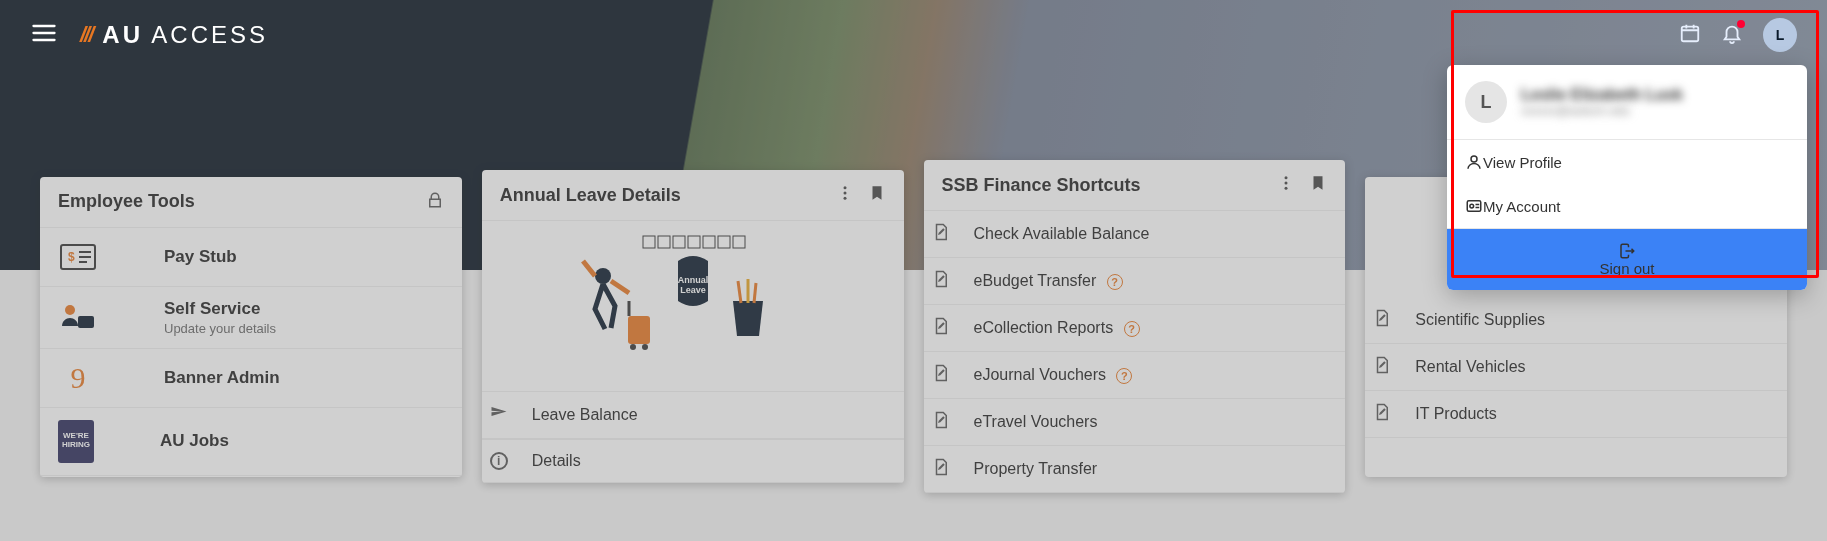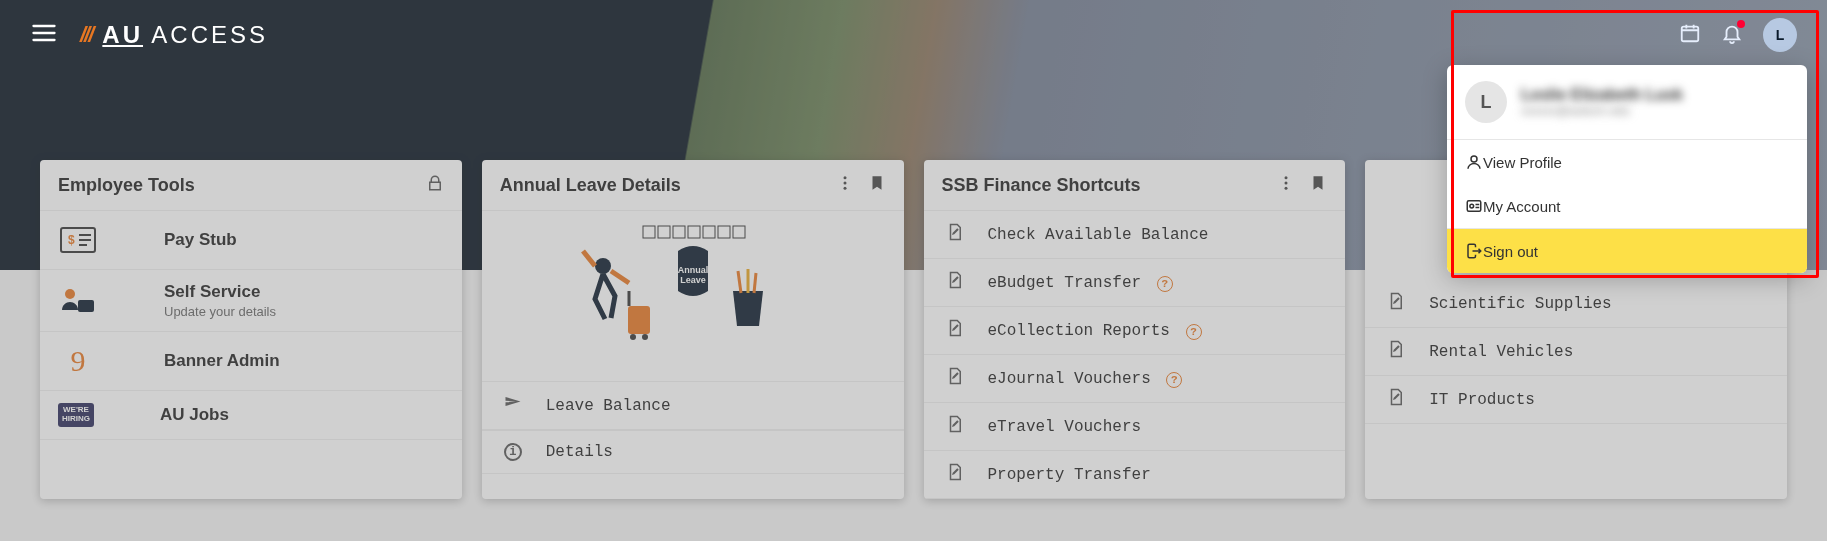--- a/index.html
+++ b/index.html
@@ -35,40 +35,41 @@
     justify-content: space-between;
     padding: 0 30px;
     z-index: 5;
     color: #fff;
   }
   .topbar-left { display:flex; align-items:center; gap:22px; }
   .hamburger-icon svg { width:28px; height:28px; fill:#fff; }
   .brand { display:flex; align-items:center; gap:10px; }
   .brand-slashes { color:#e87722; font-weight:900; font-size:22px; letter-spacing:-2px; font-style: italic; }
   .brand-text { font-size:24px; letter-spacing:3px; font-weight:300; }
-  .brand-text b { font-weight:700;text-decoration:underline; }
+  .brand-text b { font-weight:700; }
 
   .topbar-right { display:flex; align-items:center; gap:20px; }
   .top-icon svg { width:22px; height:22px; fill:none; stroke:#e6eefc; stroke-width:2; }
   .notif-wrap { position:relative; }
   .notif-dot { position:absolute; top:-2px; right:-2px; width:8px; height:8px; background:#ff0033; border-radius:50%; }
   .avatar-small {
     width:34px; height:34px; border-radius:50%;
     background:#b7c9e2; color:#0a1a2b; font-weight:600; font-size:14px;
     display:flex; align-items:center; justify-content:center;
   }
 
   
   .cards {
     position:absolute;
     top:160px;
     left:40px; right:40px;
     display:flex;
     gap:20px;
     z-index:3;
+    align-items:center;
   }
   .card {
     flex:1 1 0;
     background:#fff;
     border-radius:4px;
     box-shadow:0 2px 10px rgba(0,0,0,0.25);
     min-height:300px;
     display:flex;
     flex-direction:column;
     overflow:hidden;
@@ -95,42 +96,42 @@
     cursor:pointer;
   }
   .tool-icon {
     width:40px; height:34px; display:flex; align-items:center; justify-content:center;
     font-size:20px;
   }
   .tool-icon.pay { color:#e87722; }
   .tool-icon.self { color:#8a5a3a; }
   .tool-icon.nine { color:#e87722; font-family:Georgia,serif; font-size:30px; font-weight:300; }
   .tool-icon.tiger { background:#e87722; border-radius:6px; color:#fff; width:36px; height:30px; display:flex;align-items:center;justify-content:center;font-size:16px; }
-  .tool-icon.jobs { background:#2a2a5a; color:#fff; font-size:8px; font-weight:700; width:36px; height:24px; display:flex;align-items:center;justify-content:center; border-radius:3px; line-height:1.1; text-align:center;}
+  .tool-icon.jobs { background:#2a2a5a; color:#fff; font-size:8px; font-weight:700; width:36px; height:43px; display:flex;align-items:center;justify-content:center; border-radius:3px; line-height:1.1; text-align:center;}
   .tool-text { display:flex; flex-direction:column;margin-left:48px; }
   .tool-title { font-size:17px; font-weight:600; color:#222; }
   .tool-sub { font-size:13px; color:#666; margin-top:2px; }
 
   
   .illus-wrap {
     height:170px;
     display:flex; align-items:center; justify-content:center;
     position:relative;
     font-weight:bold;
   }
   .illus-wrap svg { max-width:300px; height:150px; }
   .annual-list .list-row { border-top:1px solid #eee; }
 
   
   .list-row {
     display:flex; align-items:center; gap:24px;
-    padding:12px 22px;
+    padding:12px 8px;
     border-bottom:1px solid #eee;
     cursor:pointer;
-    font-size:16px; color:#222;font-family:Liberation Mono, monospace;
+    font-size:16px; color:#222;
   }
   .row-icon svg { width:18px; height:18px; fill:#555; }
   .help-badge {
     display:inline-flex; align-items:center; justify-content:center;
     width:16px; height:16px; border:1.5px solid #e87722; color:#e87722;
     border-radius:50%; font-size:11px; font-weight:700; margin-left:6px;
   }
 
   
   .dim {
@@ -162,21 +163,21 @@
   }
   .pm-user { display:flex; flex-direction:column; }
   .pm-name { font-size:16px; font-weight:700; color:#333; filter:blur(4px); }
   .pm-email { font-size:12px; color:#888; filter:blur(4px); }
   .pm-divider { height:1px; background:#e6e6e6; margin:0; }
   .pm-item {
     display:flex; align-items:center; 
     padding:13px 18px; font-size:15px; color:#333;
     cursor:pointer;
   }
-  .pm-item.active { background:#fde047; }
+  .pm-item.active { background:#3b82f6;flex-direction:column; }
   .pm-item svg { width:18px; height:18px; fill:none; stroke:#333; stroke-width:2; }
 
   
   .highlight-box {
     position:absolute;
     top:10px; right:8px;
     width:368px; height:268px;
     border:3px solid #ff0000;
     z-index:11;
     pointer-events:none;

